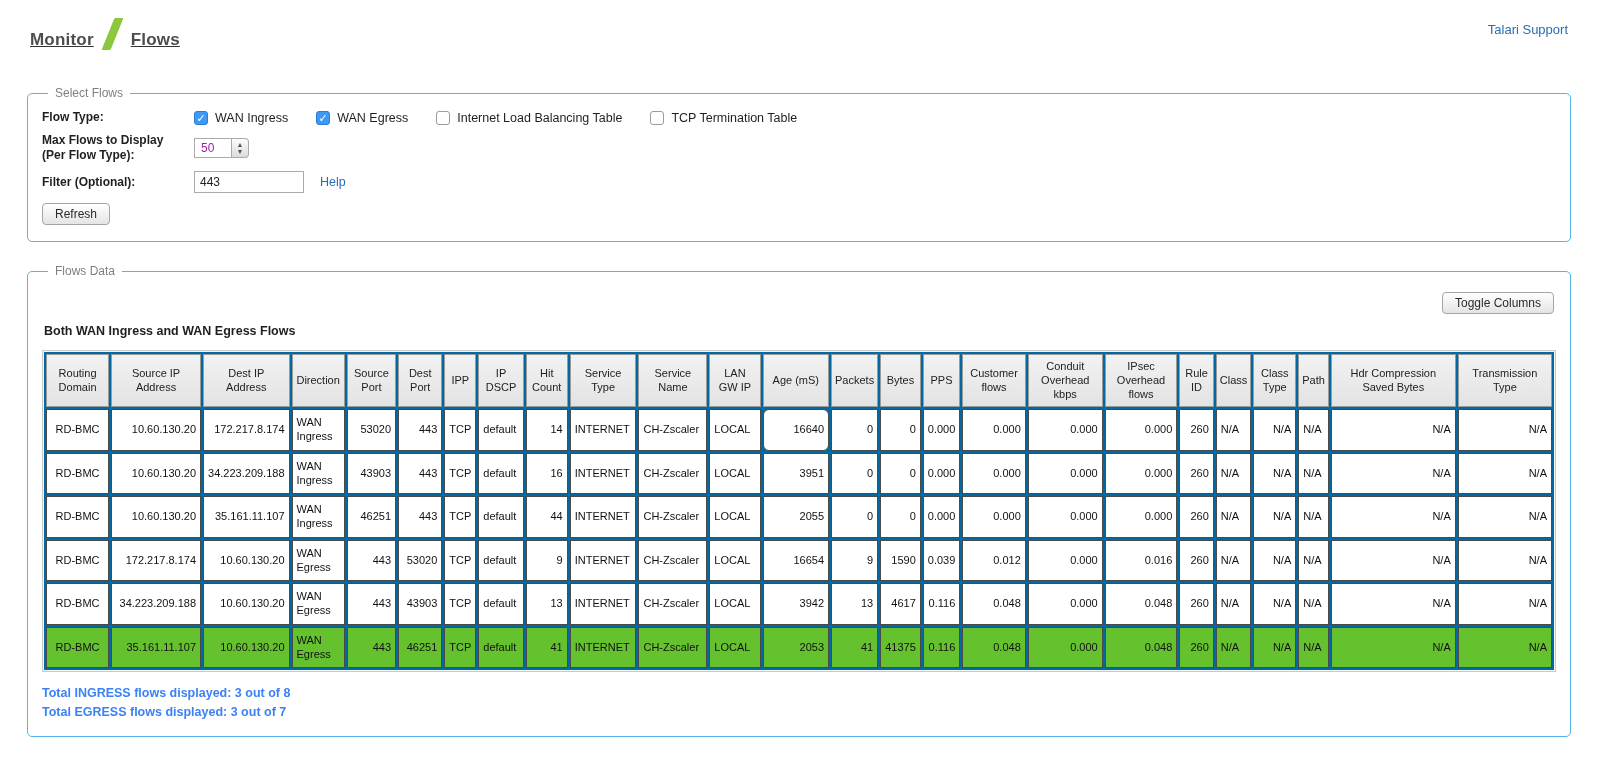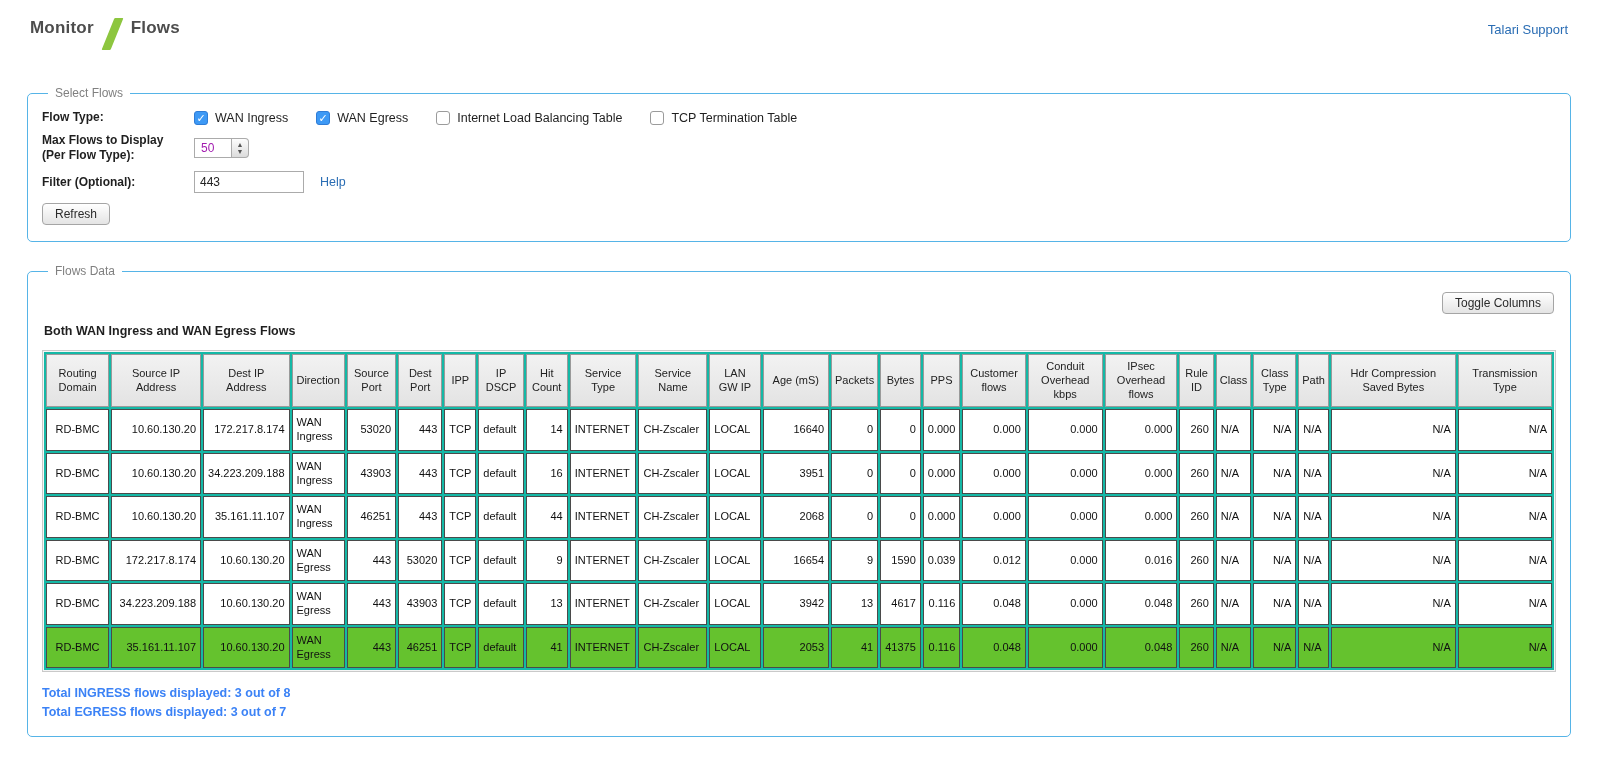--- a/index.html
+++ b/index.html
@@ -8,21 +8,21 @@
     width: 1598px; min-height: 771px;
     font-family: "Liberation Sans", "DejaVu Sans", sans-serif;
     color: #333;
   }
 
   
   .topbar {
     display: flex; justify-content: space-between; align-items: flex-start;
     padding: 18px 30px 8px 30px;
   }
-  .breadcrumb { display: flex; align-items: flex-start; }
+  .breadcrumb { display: flex; align-items: flex-end; text-decoration: underline; }
   .crumb {
     font-size: 17px; font-weight: bold; color: #4d4d4d; letter-spacing: .2px;
   }
   .slash {
     width: 9px; height: 32px; background: #8dc63f;
     transform: skewX(-22deg); margin: 0 14px; border-radius: 1px;
   }
   .support-link {
     font-size: 13px; color: #2a6db4; text-decoration: none; cursor: pointer;
     padding-top: 4px;
@@ -83,21 +83,21 @@
   }
   .refresh-row { margin-top: 10px; margin-bottom: 2px; }
 
   
   .toolbar-row { display: flex; justify-content: flex-end; margin: 4px 2px 10px 0; }
   .table-title { font-size: 12.5px; font-weight: bold; color: #1f1f1f; margin: 2px 0 12px 2px; }
 
   .table-wrap { border: 1px solid #c9c9c9; background: #f5f5f5; padding: 1px; }
   table.flows {
     width: 100%; border-collapse: separate; border-spacing: 2px;
-    background: #14b8a6;
+    background: #0369a1;
   }
   table.flows th {
     background: linear-gradient(#f2f2f2, #e3e3e3);
     border: 1px solid #9a9a9a;
     font-size: 11px; font-weight: normal; color: #222;
     padding: 5px 3px; text-align: center; vertical-align: middle; line-height: 1.25;
   }
   table.flows td {
     background: #fff; border: 1px solid #4a4a4a;
     font-size: 11px; color: #111; padding: 6px 4px; vertical-align: middle;
@@ -219,21 +219,21 @@
             <td style="text-align: right;">172.217.8.174</td>
             <td style="text-align: left;">WAN Ingress</td>
             <td style="text-align: right;">53020</td>
             <td style="text-align: right;">443</td>
             <td style="text-align: center;">TCP</td>
             <td style="text-align: left;">default</td>
             <td style="text-align: right;">14</td>
             <td style="text-align: left;">INTERNET</td>
             <td style="text-align: left;">CH-Zscaler</td>
             <td style="text-align: left;">LOCAL</td>
-            <td style="text-align: right;">16640</td>
+            <td style="text-align: right; border-radius: 6px;">16640</td>
             <td style="text-align: right;">0</td>
             <td style="text-align: right;">0</td>
             <td style="text-align: right;">0.000</td>
             <td style="text-align: right;">0.000</td>
             <td style="text-align: right;">0.000</td>
             <td style="text-align: right;">0.000</td>
             <td style="text-align: right;">260</td>
             <td style="text-align: left;">N/A</td>
             <td style="text-align: right;">N/A</td>
             <td style="text-align: left;">N/A</td>
@@ -273,21 +273,21 @@
             <td style="text-align: right;">35.161.11.107</td>
             <td style="text-align: left;">WAN Ingress</td>
             <td style="text-align: right;">46251</td>
             <td style="text-align: right;">443</td>
             <td style="text-align: center;">TCP</td>
             <td style="text-align: left;">default</td>
             <td style="text-align: right;">44</td>
             <td style="text-align: left;">INTERNET</td>
             <td style="text-align: left;">CH-Zscaler</td>
             <td style="text-align: left;">LOCAL</td>
-            <td style="text-align: right;">2068</td>
+            <td style="text-align: right;">2055</td>
             <td style="text-align: right;">0</td>
             <td style="text-align: right;">0</td>
             <td style="text-align: right;">0.000</td>
             <td style="text-align: right;">0.000</td>
             <td style="text-align: right;">0.000</td>
             <td style="text-align: right;">0.000</td>
             <td style="text-align: right;">260</td>
             <td style="text-align: left;">N/A</td>
             <td style="text-align: right;">N/A</td>
             <td style="text-align: left;">N/A</td>

